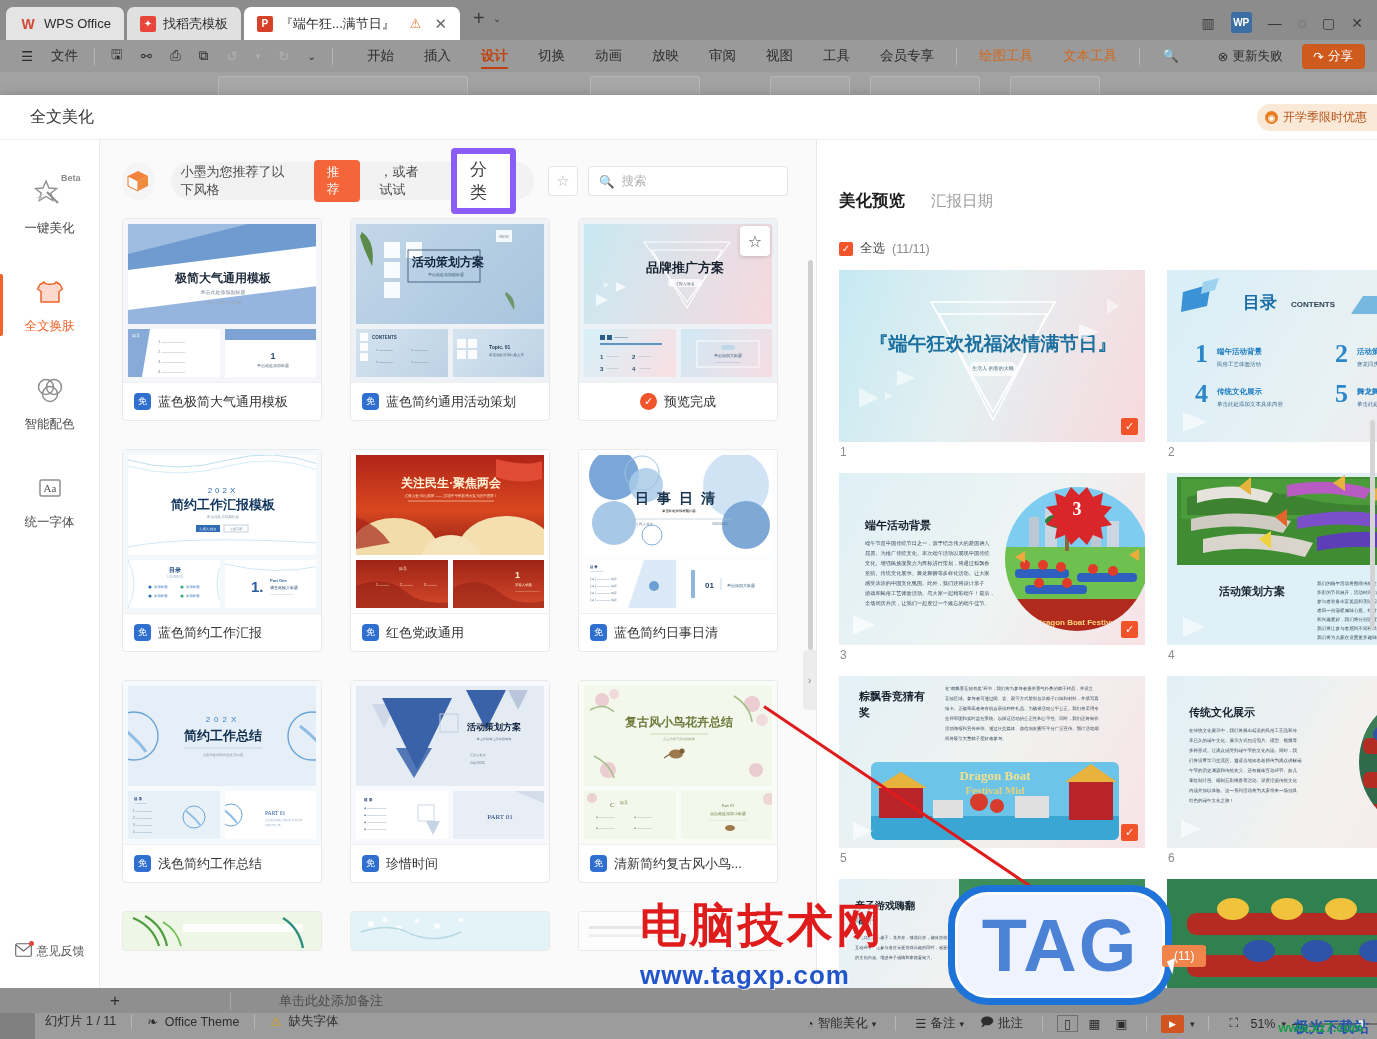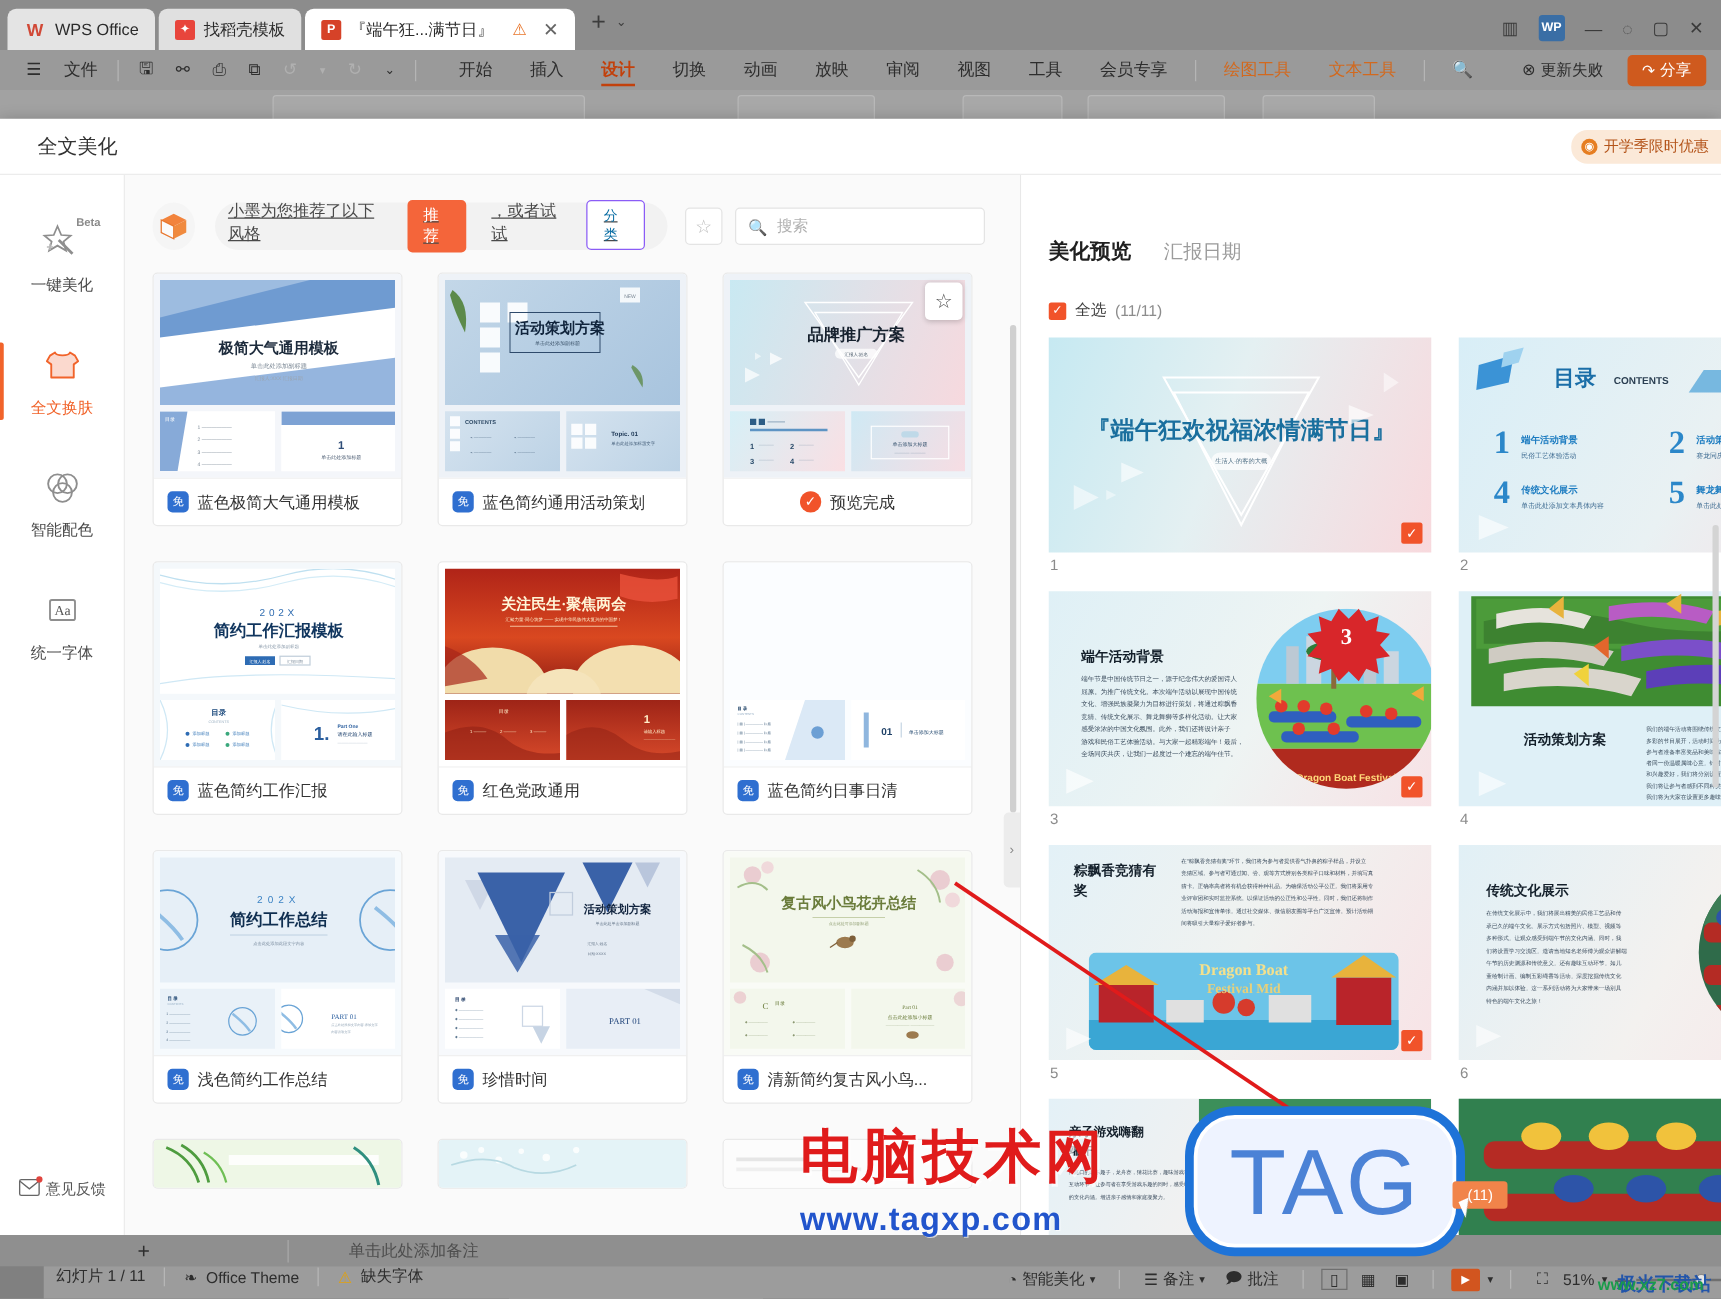--- a/index.html
+++ b/index.html
@@ -154,28 +154,28 @@
   .reco-pill {
     display: flex; align-items: center; gap: 12px;
     background: #f2f2f2; border-radius: 22px; padding: 7px 18px 7px 10px;
     height: 38px;
   }
   .box-ico {
     width: 38px; height: 38px; border-radius: 50%; background: #f5f5f5;
     display: flex; align-items: center; justify-content: center;
     margin-right: 2px;
   }
-  .reco-txt { font-size: 13px; color: #4a4a4a; display: flex; align-items: flex-start; gap: 20px; text-decoration: underline; }
+  .reco-txt { font-size: 13px; color: #4a4a4a; display: flex; align-items: center; gap: 20px; }
   .chip-orange {
     background: #f4653a; color: #fff; border-radius: 4px;
     padding: 4px 13px; font-size: 12.5px;
   }
   .chip-white {
-    background: #fff; color: #0369a1; border-radius: 4px;
-    padding: 4px 13px; font-size: 11px; border: 1px solid #8b5cf6;
+    background: #fff; color: #404040; border-radius: 4px;
+    padding: 4px 13px; font-size: 17px; border: 6px solid #8b5cf6;
   }
   .star-btn {
     width: 30px; height: 30px; border: 1px solid #e4e4e4; border-radius: 4px;
     background: #fff; display: flex; align-items: center; justify-content: center;
     color: #b9b9b9; font-size: 15px;
   }
   .search-box {
     width: 200px; height: 30px; border: 1px solid #e4e4e4; border-radius: 4px;
     background: #fff; display: flex; align-items: center; gap: 7px;
     padding: 0 10px; font-size: 12.5px; color: #b0b0b0;
@@ -304,21 +304,21 @@
     font-size: 26px; font-weight: bold; color: #2255cc;
     letter-spacing: 1px; text-shadow: 1px 1px 0 rgba(255,255,255,.65);
   }
   .wm-tag {
     position: absolute; left: 948px; top: 885px; width: 224px; height: 120px;
     border-radius: 40px; border: 7px solid #1e73d8; background: #eef3ff;
     z-index: 42; display: flex; align-items: center; justify-content: center;
     box-shadow: 0 0 0 3px #fff inset;
   }
   .wm-tag span {
-    font-size: 74px; font-weight: normal; color: #2f6fd0; letter-spacing: 2px;
+    font-size: 74px; font-weight: bold; color: #2f6fd0; letter-spacing: 2px;
     opacity: .85;
   }
   .wm-brand {
     position: absolute; right: 8px; bottom: 2px; z-index: 45;
     display: flex; align-items: center; gap: 5px;
   }
   .wm-brand .b1 { font-size: 15px; font-weight: bold; color: #2255aa; }
   .wm-xz {
     position: absolute; right: 14px; bottom: 4px; z-index: 46;
     font-size: 13px; color: #1a9c4a; font-weight: bold;
@@ -745,20 +745,36 @@
             </div>
           </div>
           <div class="tpl-foot">
             <span class="free-badge">免</span>
             <span>红色党政通用</span>
           </div>
         </div>
 
         <div class="tpl-card">
           <div class="tpl-thumb" style="background:#fbfdff">
+            <div class="tpl-main" style="background:#fff">
+              <svg width="190" height="100" viewBox="0 0 190 100" style="position:absolute;top:0;left:0">
+                <circle cx="30" cy="20" r="25" fill="#7ba6d8"></circle>
+                <circle cx="62" cy="30" r="17" fill="#a9cbe8" opacity=".85"></circle>
+                <circle cx="30" cy="68" r="22" fill="#9dc2e4" opacity=".9"></circle>
+                <circle cx="152" cy="30" r="33" fill="#cfe3f4"></circle>
+                <circle cx="162" cy="70" r="24" fill="#7ea9d6"></circle>
+                <circle cx="58" cy="18" r="17" fill="none" stroke="#9fc5e6" stroke-width="1"></circle>
+                <circle cx="68" cy="80" r="10" fill="none" stroke="#7fb0dd" stroke-width="1"></circle>
+                <text x="95" y="48" font-size="14" font-weight="bold" fill="#17334f" text-anchor="middle" letter-spacing="8">日事日清</text>
+                <text x="95" y="57" font-size="3.4" fill="#5a7somewhere" text-anchor="middle">单击此处添加标题内容</text>
+                <line x1="45" y1="64" x2="148" y2="64" stroke="#aebfd0" stroke-width="0.6"></line>
+                <text x="52" y="70" font-size="3.2" fill="#5a7690">汇报人:姓名</text>
+                <text x="128" y="70" font-size="3.2" fill="#5a7690">2020/01/01</text>
+              </svg>
+            </div>
             <div class="tpl-sub">
               <div style="background:#fff">
                 <svg width="95" height="48" viewBox="0 0 95 48">
                   <polygon points="60,0 95,0 95,48 44,48" fill="#dbe9f6"></polygon>
                   <circle cx="70" cy="26" r="5" fill="#6c9fd4"></circle>
                   <text x="6" y="8" font-size="3.4" fill="#1e4166" font-weight="bold">目 录</text>
                   <text x="6" y="12" font-size="2.4" fill="#9ab1c7">CONTENTS</text>
                   <g font-size="2.8" fill="#5c7790">
                       <text x="6" y="20">| ▤ | ————— 标题</text>
                       <text x="6" y="27">| ▤ | ————— 标题</text>

